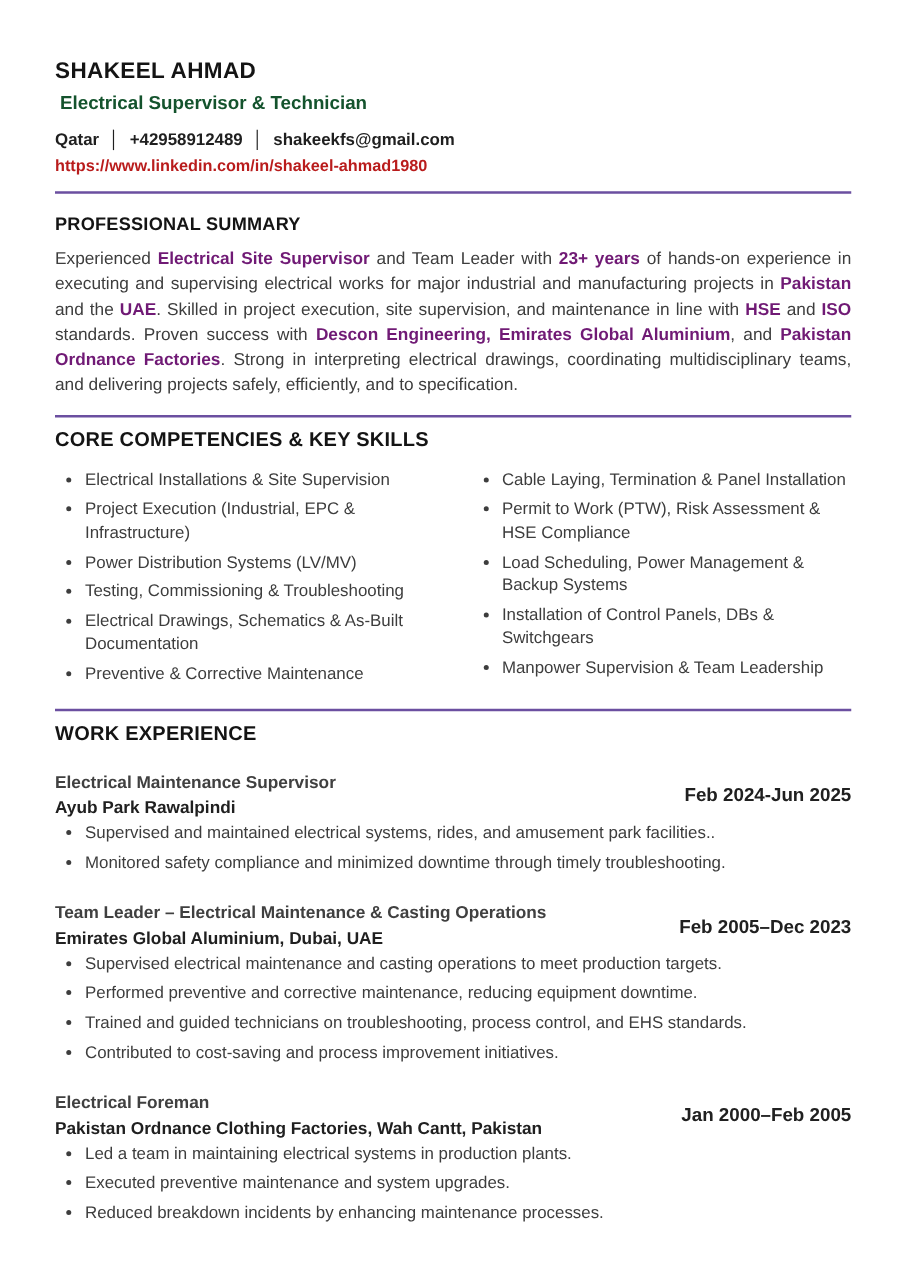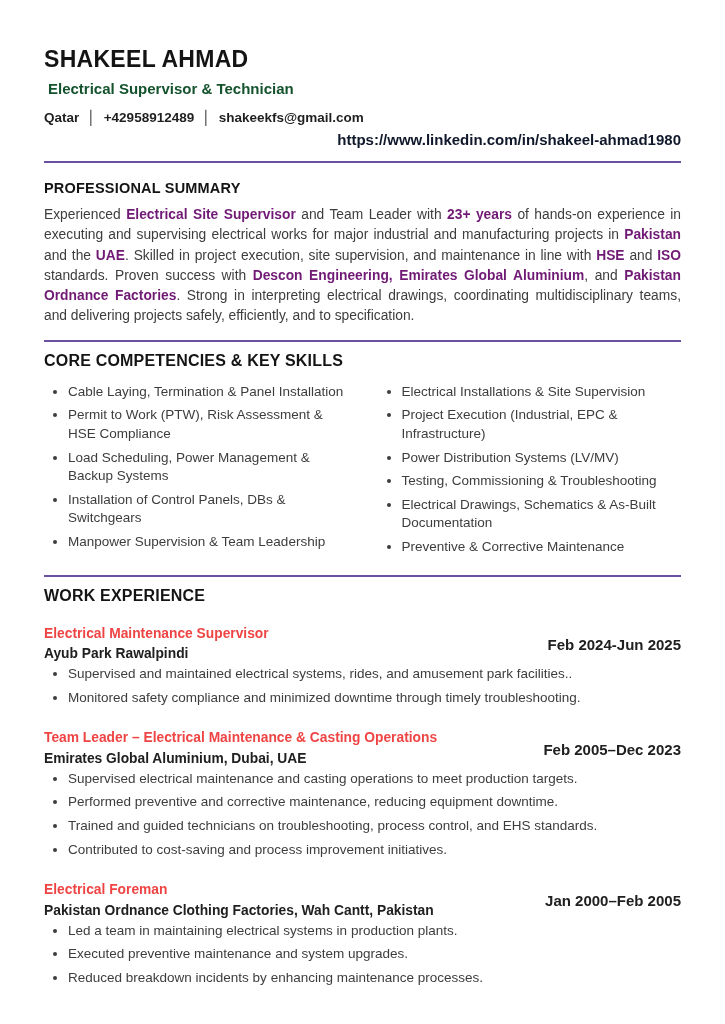--- a/index.html
+++ b/index.html
@@ -6,25 +6,25 @@
   html, body { margin: 0; padding: 0; }
   body {
     width: 725px; height: 1024px; overflow: hidden;
     background: #ffffff;
     font-family: "Liberation Sans", sans-serif;
     color: #3d3d3d;
   }
   .page { padding: 46px 44px 0 44px; }
 
   
-  .name { font-size: 23px; font-weight: bold; color: #141414; margin: 0 0 7px 0; letter-spacing: .3px; }
+  .name { font-size: 18px; font-weight: bold; color: #141414; margin: 0 0 7px 0; letter-spacing: .3px; }
   .subtitle { font-size: 15px; font-weight: bold; color: #14532d; margin: 0 0 13px 4px; }
   .contact-line { font-size: 13.5px; font-weight: bold; color: #1f1f1f; margin: 0 0 6px 0; }
   .contact-line .sep { padding: 0 8px; }
-  .link-line { font-size: 15px; font-weight: bold; color: #0f172a; text-align: right; }
+  .link-line { font-size: 13px; font-weight: bold; color: #b91c1c; }
 
   
   hr.rule { border: none; border-top: 2px solid #6b4fa0; margin: 13px 0 0 0; }
 
   
   h2 { margin: 17px 0 9px 0; color: #141414; font-size: 14.5px; letter-spacing: .2px; }
   h2.h-lg { font-size: 16px; margin-top: 10px; }
 
   
   .summary { margin: 0; font-size: 13.8px; line-height: 1.47; text-align: justify; color: #3d3d3d; }
@@ -32,21 +32,21 @@
 
   
   .cols { display: grid; grid-template-columns: 1fr 1fr; column-gap: 30px; margin-top: 13px; }
   ul.blist { margin: 0; padding-left: 24px; list-style: disc; }
   ul.blist li { font-size: 13.5px; line-height: 1.38; margin-bottom: 5px; color: #3d3d3d; }
 
   
   .job { margin-top: 21px; }
   .job:first-of-type { margin-top: 19px; }
   .job-head { display: flex; justify-content: space-between; align-items: center; }
-  .job-title { font-weight: bold; font-size: 13.8px; color: #ef4444; line-height: 1.5; }
+  .job-title { font-weight: bold; font-size: 13.8px; color: #404040; line-height: 1.5; }
   .job-company { font-weight: bold; font-size: 13.8px; color: #202020; line-height: 1.5; }
   .job-dates { font-weight: bold; font-size: 15px; color: #202020; white-space: nowrap; padding-left: 16px; }
   .job-bullets { margin-top: 11px; }
   .job-bullets li { margin-bottom: 5px; }
 </style>
 </head>
 <body>
 
 <div class="page">
 
@@ -65,33 +65,33 @@
     <h2>PROFESSIONAL SUMMARY</h2>
     <p class="summary"><span>Experienced </span><b>Electrical Site Supervisor</b><span> and Team Leader with </span><b>23+ years</b><span> of hands-on experience in executing and supervising electrical works for major industrial and manufacturing projects in </span><b>Pakistan</b><span> and the </span><b>UAE</b><span>. Skilled in project execution, site supervision, and maintenance in line with </span><b>HSE</b><span> and </span><b>ISO</b><span> standards. Proven success with </span><b>Descon Engineering, Emirates Global Aluminium</b><span>, and </span><b>Pakistan Ordnance Factories</b><span>. Strong in interpreting electrical drawings, coordinating multidisciplinary teams, and delivering projects safely, efficiently, and to specification.</span></p>
   </section>
 
   <hr class="rule">
 
   <section>
     <h2 class="h-lg">CORE COMPETENCIES &amp; KEY SKILLS</h2>
     <div class="cols">
       <ul class="blist">
-        <li>Cable Laying, Termination &amp; Panel Installation</li>
-        <li>Permit to Work (PTW), Risk Assessment &amp; HSE Compliance</li>
-        <li>Load Scheduling, Power Management &amp; Backup Systems</li>
-        <li>Installation of Control Panels, DBs &amp; Switchgears</li>
-        <li>Manpower Supervision &amp; Team Leadership</li>
-      </ul>
-      <ul class="blist">
         <li>Electrical Installations &amp; Site Supervision</li>
         <li>Project Execution (Industrial, EPC &amp; Infrastructure)</li>
         <li>Power Distribution Systems (LV/MV)</li>
         <li>Testing, Commissioning &amp; Troubleshooting</li>
         <li>Electrical Drawings, Schematics &amp; As-Built Documentation</li>
         <li>Preventive &amp; Corrective Maintenance</li>
+      </ul>
+      <ul class="blist">
+        <li>Cable Laying, Termination &amp; Panel Installation</li>
+        <li>Permit to Work (PTW), Risk Assessment &amp; HSE Compliance</li>
+        <li>Load Scheduling, Power Management &amp; Backup Systems</li>
+        <li>Installation of Control Panels, DBs &amp; Switchgears</li>
+        <li>Manpower Supervision &amp; Team Leadership</li>
       </ul>
     </div>
   </section>
 
   <hr class="rule">
 
   <section>
     <h2 class="h-lg">WORK EXPERIENCE</h2>
 
     <article class="job">

